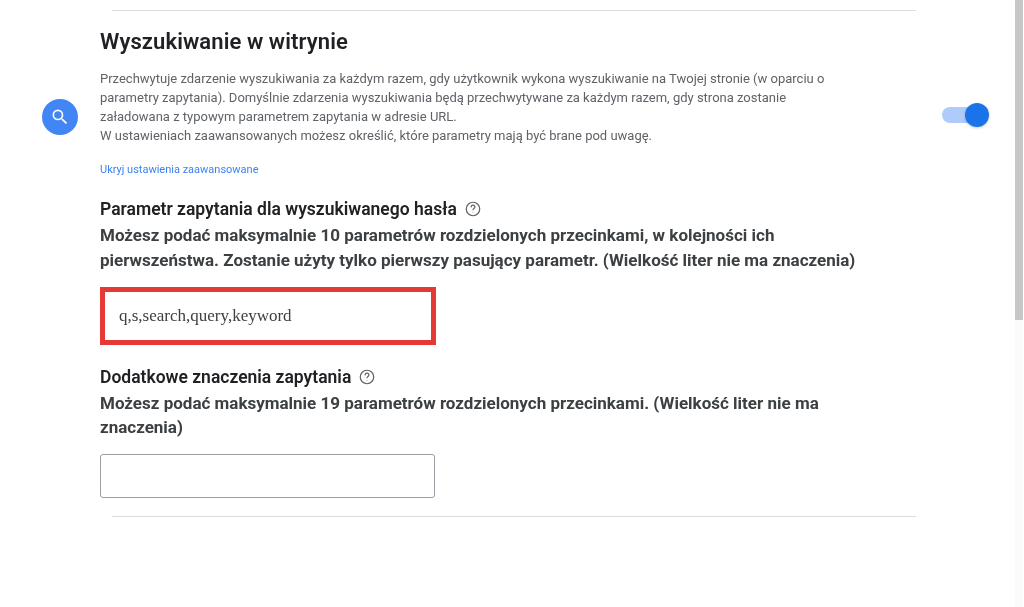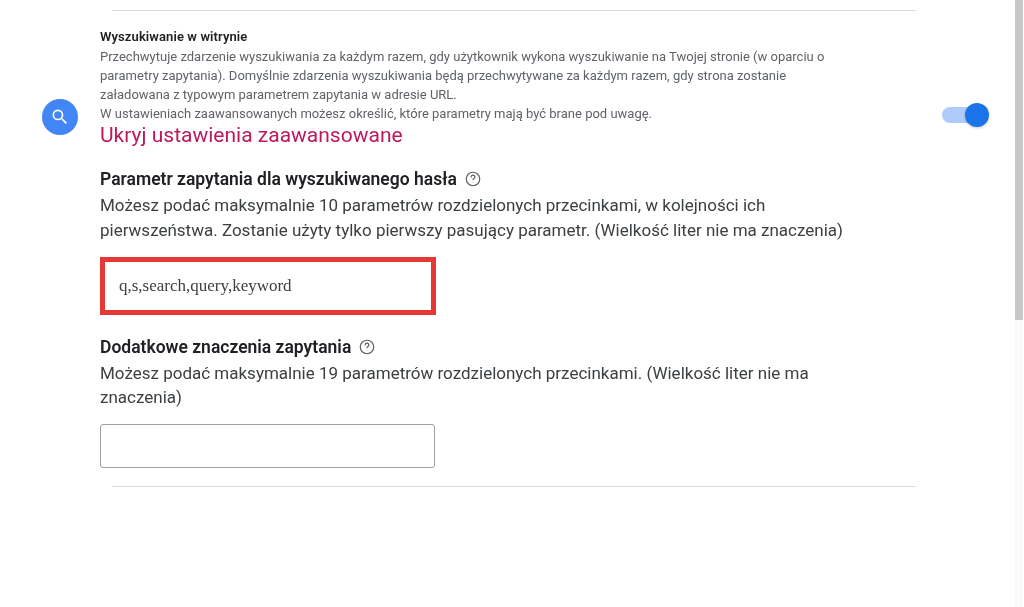--- a/index.html
+++ b/index.html
@@ -45,24 +45,24 @@
       margin-top: 70px;
     }
     .icon-circle svg { width: 20px; height: 20px; fill: #fff; }
 
     .content {
       flex: 1 1 auto;
       padding-right: 8px;
     }
 
     .section-title {
-      font-size: 13px;
+      font-size: 22px;
       font-weight: 600;
       color: #202124;
-      margin-bottom: 4px;
+      margin-bottom: 16px;
       letter-spacing: 0.1px;
     }
 
     .desc {
       font-size: 13px;
       line-height: 1.45;
       color: #5f6368;
       max-width: 740px;
     }
 
@@ -87,22 +87,23 @@
       right: -3px;
       top: -4px;
       width: 24px;
       height: 24px;
       border-radius: 50%;
       background: #1a73e8;
       box-shadow: 0 1px 3px rgba(0,0,0,0.2);
     }
 
     .link {
-      color: #be185d;
-      font-size: 21px;
+      color: #3b82f6;
+      font-size: 11px;
+      margin-top: 18px;
       cursor: pointer;
       display: inline-block;
     }
 
     .sub-section {
       margin-top: 22px;
     }
     .sub-title {
       font-size: 17.5px;
       font-weight: 600;
@@ -125,20 +126,21 @@
       fill: none;
       stroke: #5f6368;
       stroke-width: 1.6;
     }
     .sub-desc {
       font-size: 17px;
       line-height: 1.45;
       color: #3c4043;
       max-width: 760px;
       margin-top: 4px;
+      font-weight: bold;
     }
 
     .input-wrap {
       margin-top: 14px;
       position: relative;
     }
     .input-field {
       width: 335px;
       height: 44px;
       border: 1px solid #9aa0a6;

